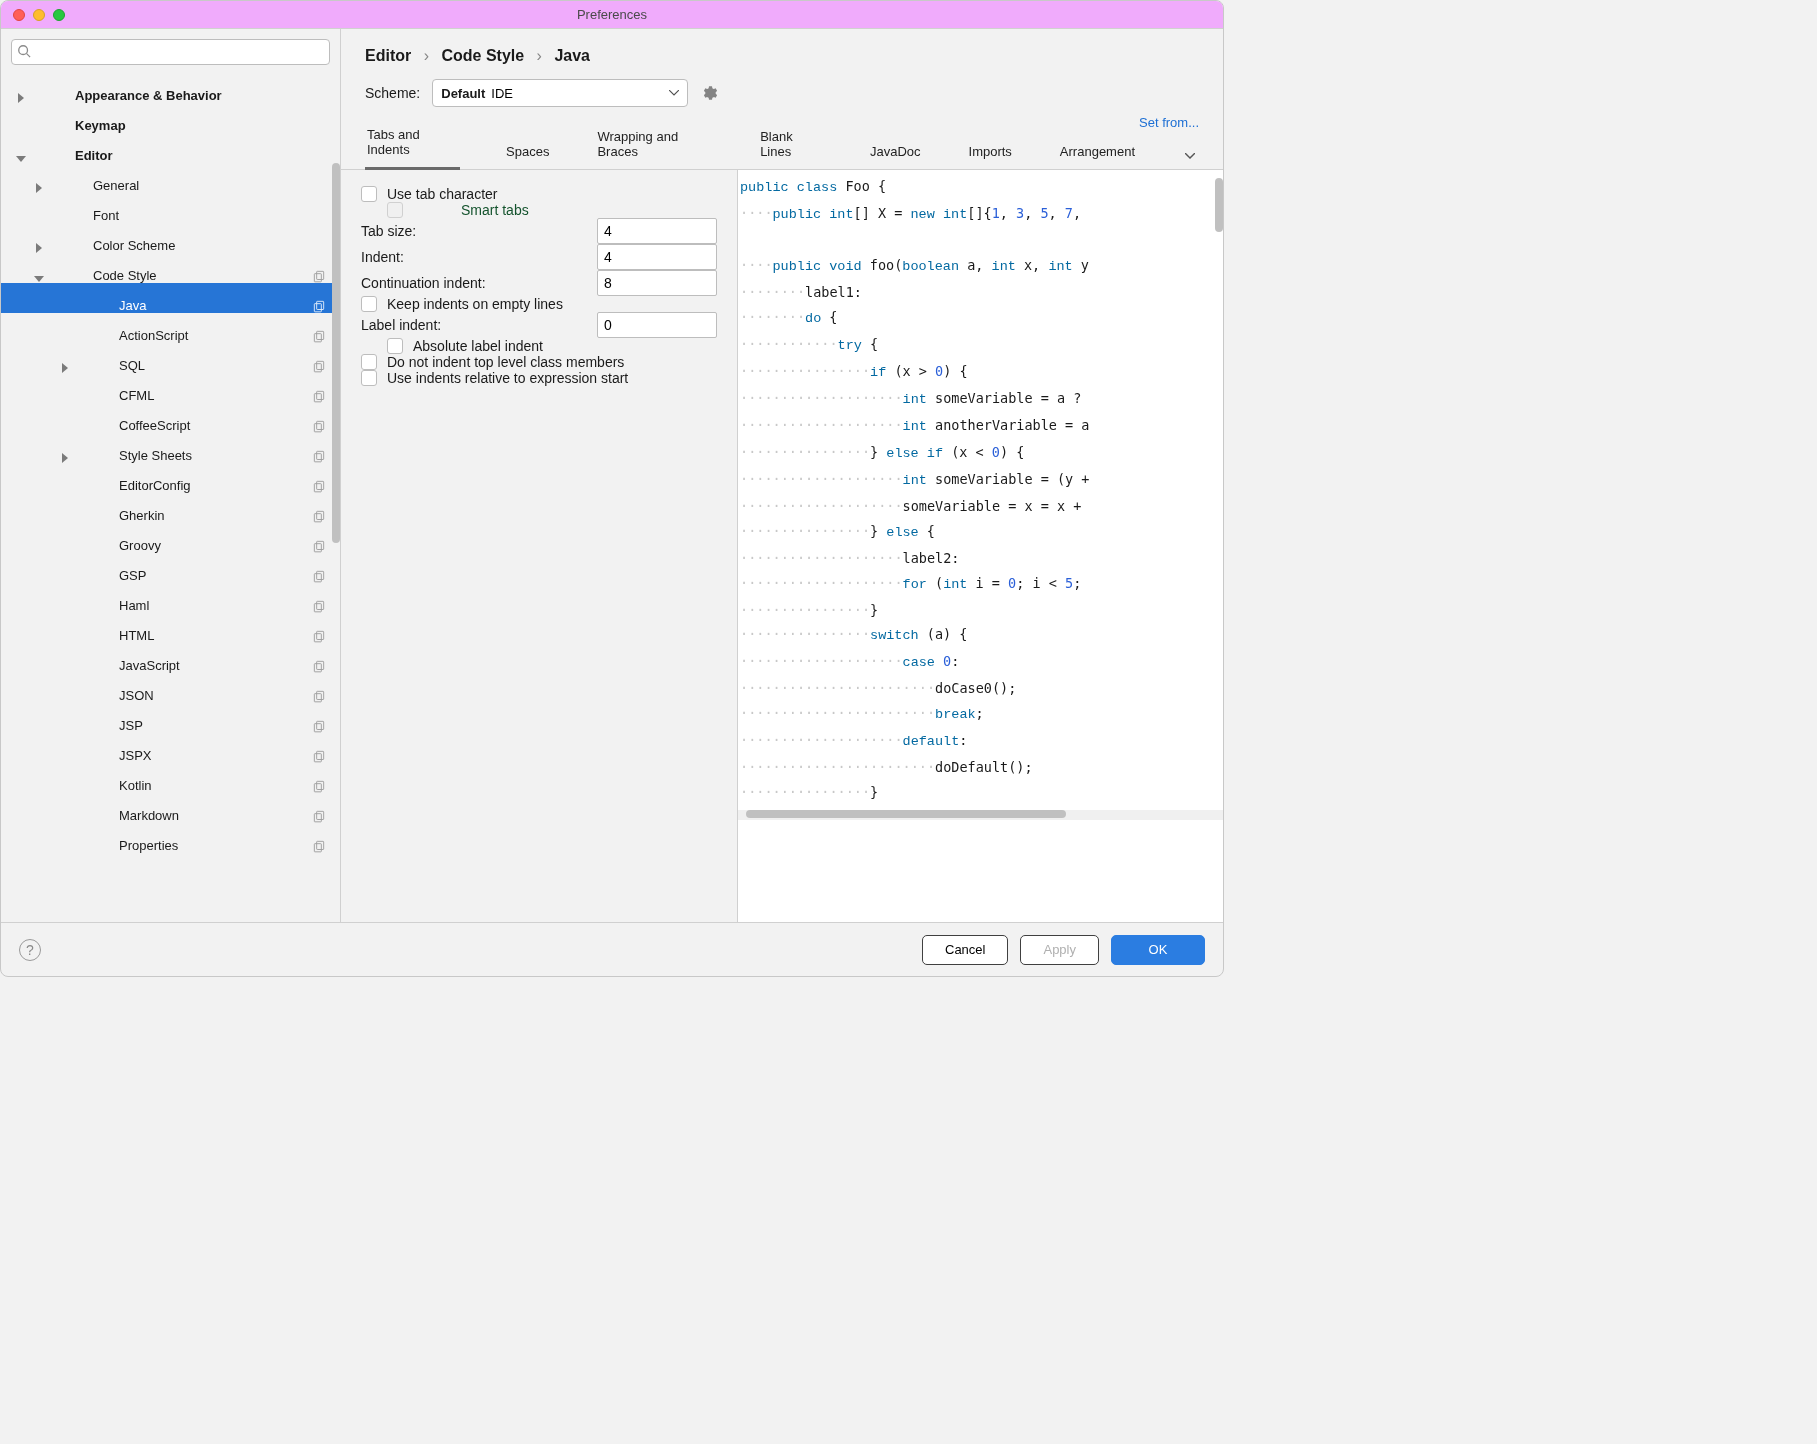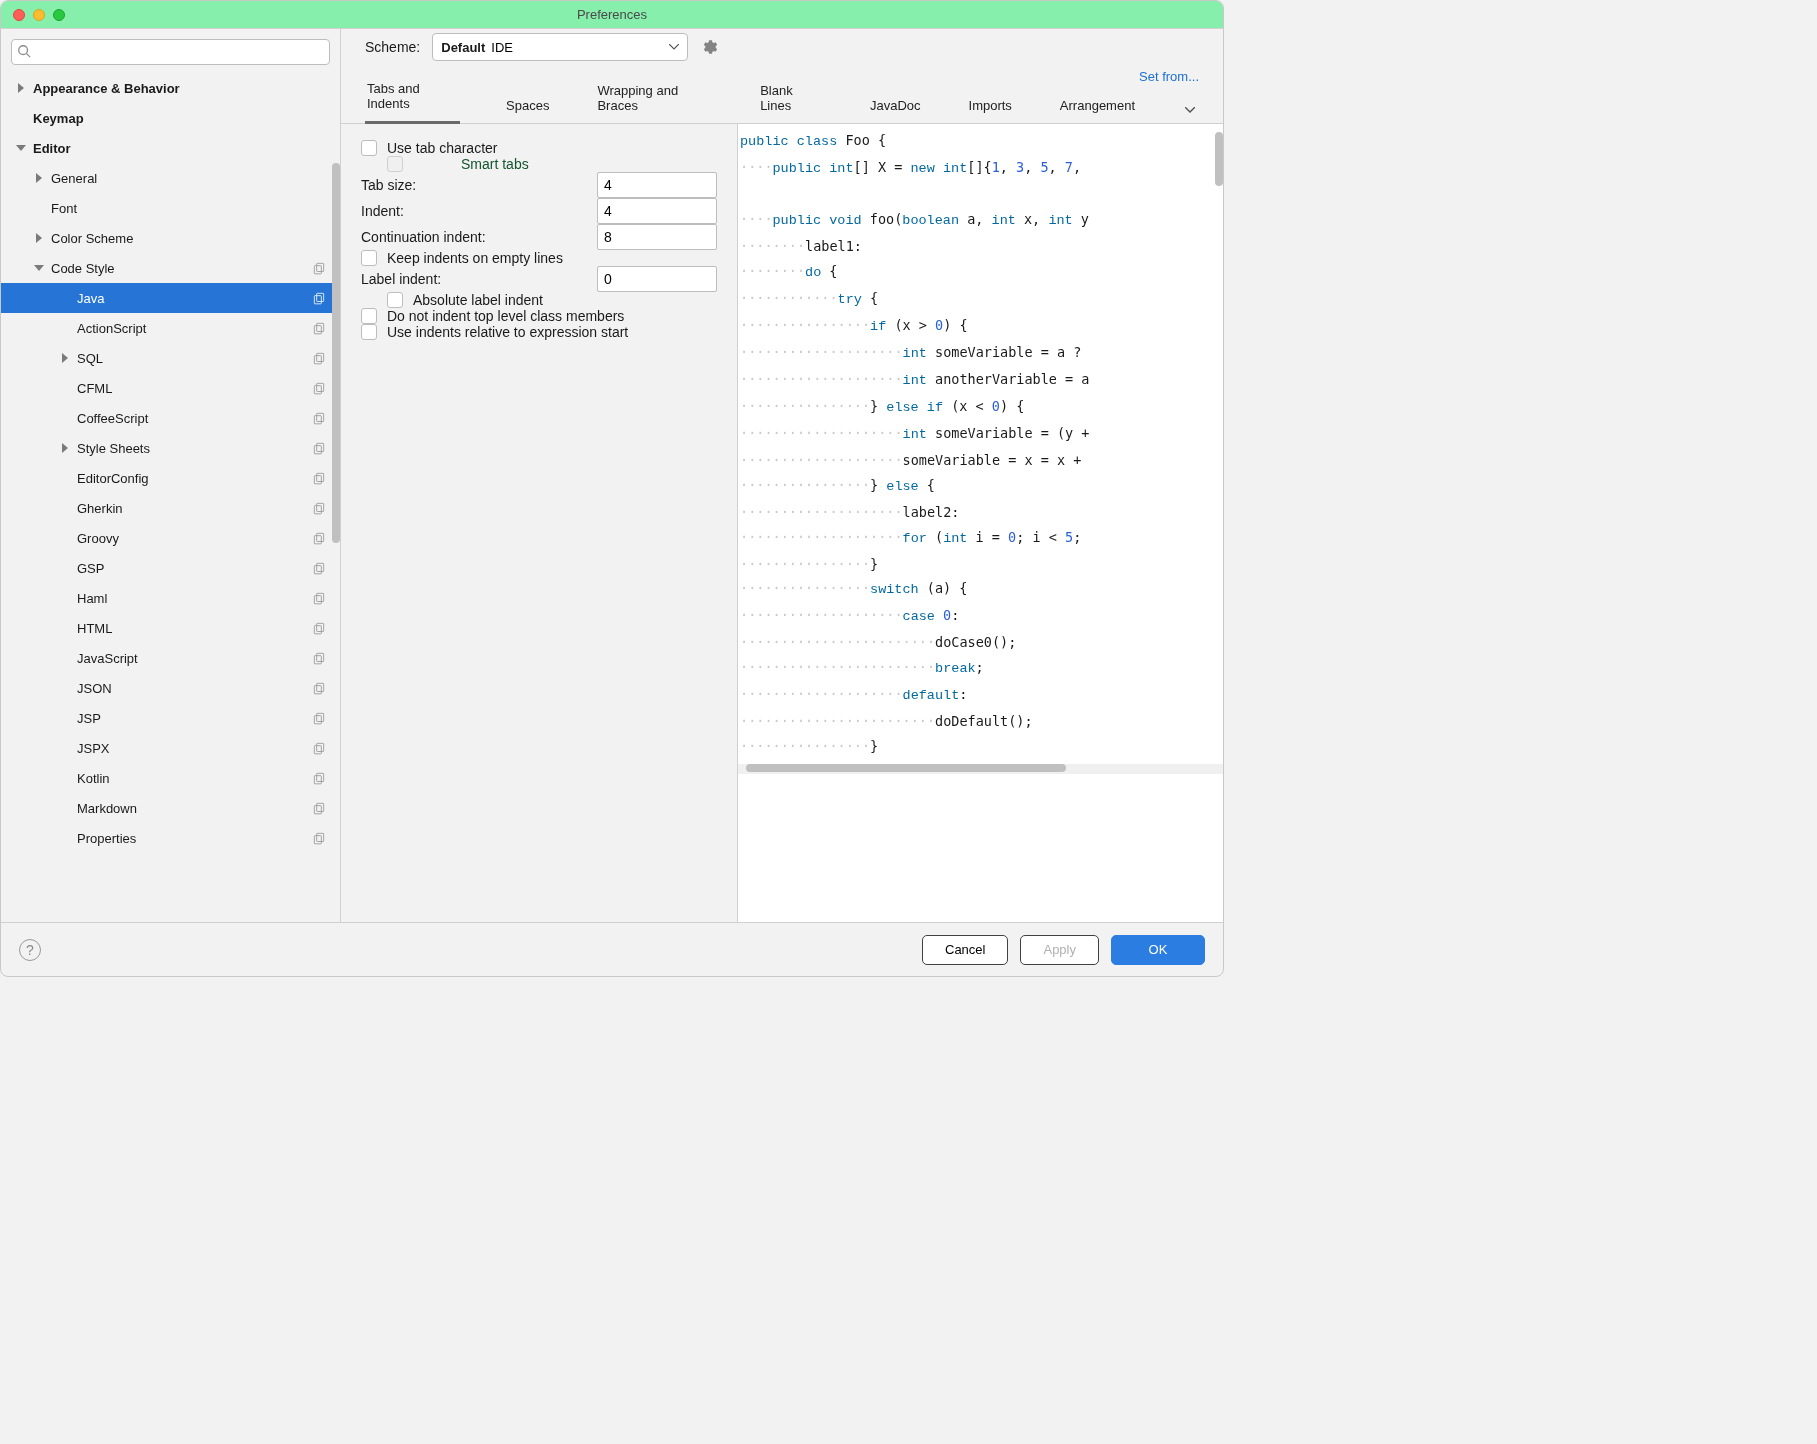--- a/index.html
+++ b/index.html
@@ -1,32 +1,32 @@
 <!DOCTYPE html>
 <html><head>
 <meta charset="utf-8">
 <style>
 * { box-sizing: border-box; margin: 0; padding: 0; }
 body { font-family: -apple-system, "Helvetica Neue", Arial, sans-serif; font-size: 13px; color: #1a1a1a; background: #f2f2f2; }
 .window { width: 1224px; height: 977px; background: #f2f2f2; border: 1px solid #c8c8c8; border-radius: 8px; overflow: hidden; display: flex; flex-direction: column; margin: 0; }
-.titlebar { height: 28px; display: flex; align-items: center; position: relative; background: #86efac; border-bottom: 1px solid #d0d0d0; }
+.titlebar { height: 28px; display: flex; align-items: center; position: relative; background: #f0abfc; border-bottom: 1px solid #d0d0d0; }
 .traffic { display: flex; gap: 8px; padding-left: 12px; }
 .tl { width: 12px; height: 12px; border-radius: 50%; }
 .tl.red { background: #ff5f57; border: 0.5px solid #e24640; }
 .tl.yellow { background: #febc2e; border: 0.5px solid #d6a125; }
 .tl.green { background: #28c840; border: 0.5px solid #1fa232; }
 .title { position: absolute; left: 0; right: 0; text-align: center; font-size: 13px; color: #4a4a4a; pointer-events: none; }
 .body { display: flex; flex: 1; min-height: 0; }
 .sidebar { width: 340px; border-right: 1px solid #d0d0d0; background: #f2f2f2; display: flex; flex-direction: column; }
 .search-wrap { padding: 10px 10px 8px 10px; }
 .search { position: relative; }
 .search input { width: 100%; height: 26px; border: 1px solid #bdbdbd; border-radius: 4px; padding-left: 26px; font-size: 13px; background: #fff; }
 .search-icon { position: absolute; left: 6px; top: 5px; width: 14px; height: 14px; color: #8a8a8a; }
 .tree { flex: 1; overflow-y: auto; padding-bottom: 8px; }
-.tree-item { display: flex; align-items: center; height: 30px; padding-left: 14px; cursor: default; position: relative; }
+.tree-item { display: flex; align-items: flex-end; height: 30px; padding-left: 14px; cursor: default; position: relative; gap: 42px; }
 .tree-item .arrow { width: 12px; margin-right: 6px; display: inline-flex; align-items: center; justify-content: center; color: #7b7b7b; }
 .tree-item .arrow.none { visibility: hidden; }
 .tree-item.bold { font-weight: 600; }
 .tree-item.lvl1 { padding-left: 32px; }
 .tree-item.lvl2 { padding-left: 58px; }
 .tree-item.selected { background: #2675d6; color: #fff; }
 .tree-item.selected .arrow { color: #fff; }
 .tree-item.selected .copy-icon { color: #e0ecfa; }
 .copy-icon { position: absolute; right: 14px; color: #9e9e9e; }
 .scroll-thumb { position: absolute; right: 0; top: 90px; width: 8px; height: 380px; background: #c0c0c0; border-radius: 4px; }
@@ -353,20 +353,27 @@
                   <rect x="4" y="8" width="12" height="14" rx="1" fill="none" stroke="currentColor" stroke-width="1.6"></rect>
                 </svg>
               </span>
             </div>
           </div>
         <div class="scroll-thumb"></div>
       </div>
     </div>
 
     <div class="main">
+      <div class="bc">
+        <span class="crumb">Editor</span>
+        <span class="sep">›</span>
+        <span class="crumb">Code Style</span>
+        <span class="sep">›</span>
+        <span class="crumb">Java</span>
+      </div>
 
       <div style="position:relative">
         <div class="scheme-row">
           <label>Scheme:</label>
           <div class="scheme-select">
             <span class="name">Default</span>
             <span class="kind">IDE</span>
             <span class="chev">
               <svg width="10" height="6" viewBox="0 0 10 6">
                   <path d="M0 0 L5 5 L10 0" fill="none" stroke="currentColor" stroke-width="1.2"></path>

